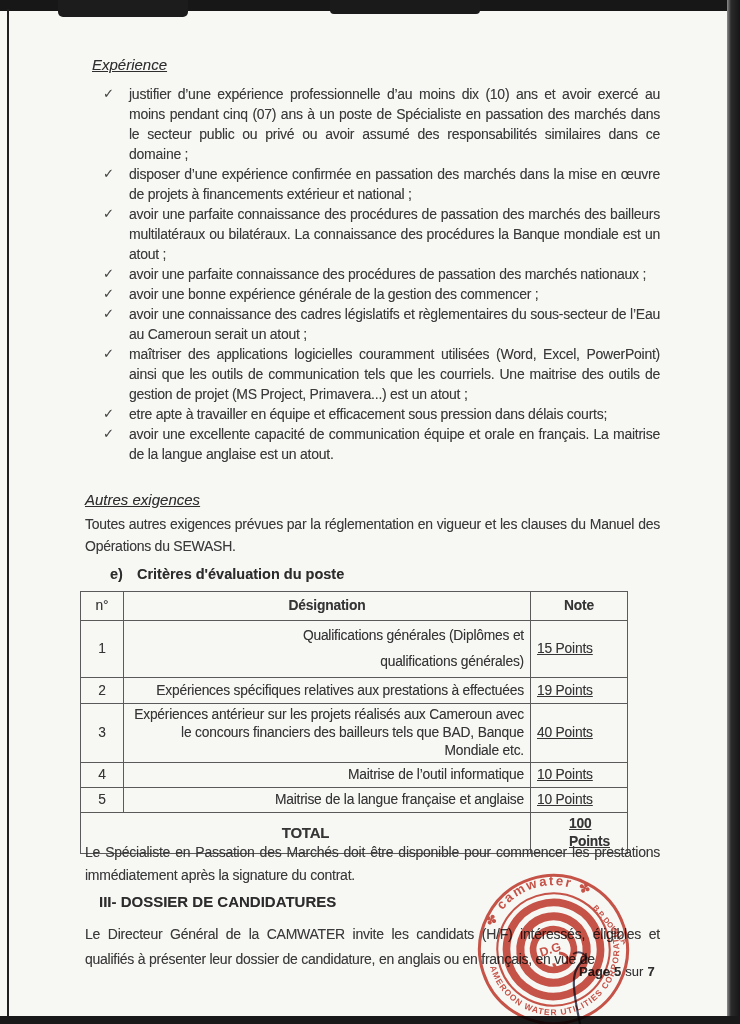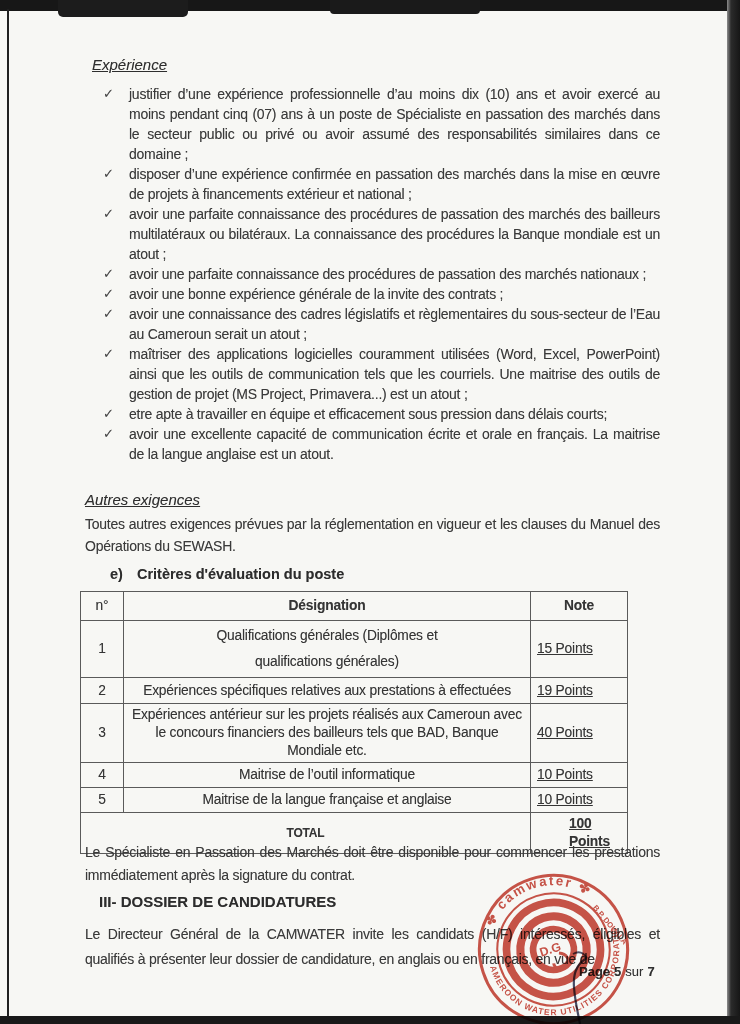--- a/index.html
+++ b/index.html
@@ -45,32 +45,32 @@
   .h-criteria{position:absolute;left:110px;top:566px;font-size:14.5px;font-weight:700;color:#2c2c2c;}
   .h-criteria .lab{margin-right:14px;}
 
   .h-dossier{position:absolute;left:99px;top:893px;font-size:15px;font-weight:700;color:#2c2c2c;}
 
   
   .tbl{position:absolute;left:80px;top:591px;width:547px;border-collapse:collapse;table-layout:fixed;
        font-size:13.8px;letter-spacing:-0.2px;color:#353535;}
   .tbl td,.tbl th{border:1px solid #5a5a5a;vertical-align:middle;line-height:18px;padding:2px 6px;}
   .tbl .c-num{text-align:center;font-weight:400;}
-  .tbl .c-des{text-align:center;white-space:pre-line;}
+  .tbl .c-des{text-align:right;white-space:pre-line;}
   .tbl .c-note{text-align:left;text-decoration:underline;}
   .tbl thead th{font-weight:700;text-align:center;}
   .tbl thead .c-num{font-weight:400;}
   .tr-head{height:29px;}
   .tr-1{height:54px;} .tr-1 .c-des{line-height:26px;}
   .tr-2{height:26px;}
   .tr-3{height:56px;}
   .tr-4{height:25px;}
   .tr-5{height:25px;}
   .tr-total{height:27px;}
-  .tr-total .t-lab{text-align:center;font-weight:700;font-size:12px;}
+  .tr-total .t-lab{text-align:center;font-weight:700;font-size:15px;}
   .tr-total .c-note{font-weight:700;padding-left:38px;}
 
   
   .footer{position:absolute;left:579px;top:964px;font-size:13px;color:#303030;}
   .footer .b{font-weight:700;}
   .footer .sb{font-weight:600;}
   .footer span{margin-right:4px;}
 
   
   .stamp{position:absolute;left:477px;top:873px;width:153px;height:153px;
@@ -102,37 +102,37 @@
   <div class="li">
     <span class="check">✓</span>
     <p class="li-text">avoir une parfaite connaissance des procédures de passation des marchés des bailleurs multilatéraux ou bilatéraux. La connaissance des procédures la Banque mondiale est un atout ;</p>
   </div>
   <div class="li">
     <span class="check">✓</span>
     <p class="li-text">avoir une parfaite connaissance des procédures de passation des marchés nationaux ;</p>
   </div>
   <div class="li">
     <span class="check">✓</span>
-    <p class="li-text">avoir une bonne expérience générale de la invite des contrats ;</p>
+    <p class="li-text">avoir une bonne expérience générale de la gestion des commencer ;</p>
   </div>
   <div class="li">
     <span class="check">✓</span>
     <p class="li-text">avoir une connaissance des cadres législatifs et règlementaires du sous-secteur de l’Eau au Cameroun serait un atout ;</p>
   </div>
   <div class="li">
     <span class="check">✓</span>
     <p class="li-text">maîtriser des applications logicielles couramment utilisées (Word, Excel, PowerPoint) ainsi que les outils de communication tels que les courriels. Une maitrise des outils de gestion de projet (MS Project, Primavera...) est un atout ;</p>
   </div>
   <div class="li">
     <span class="check">✓</span>
     <p class="li-text">etre apte à travailler en équipe et efficacement sous pression dans délais courts;</p>
   </div>
   <div class="li">
     <span class="check">✓</span>
-    <p class="li-text">avoir une excellente capacité de communication écrite et orale en français. La maitrise de la langue anglaise est un atout.</p>
+    <p class="li-text">avoir une excellente capacité de communication équipe et orale en français. La maitrise de la langue anglaise est un atout.</p>
   </div>
 </div>
 
 <div class="h-underline h-autres txt">Autres exigences</div>
 <p class="para p-toutes txt">Toutes autres exigences prévues par la réglementation en vigueur et les clauses du Manuel des Opérations du SEWASH.</p>
 
 <div class="h-criteria txt">
   <span class="lab">e)</span><span>Critères d'évaluation du poste</span>
 </div>
 

